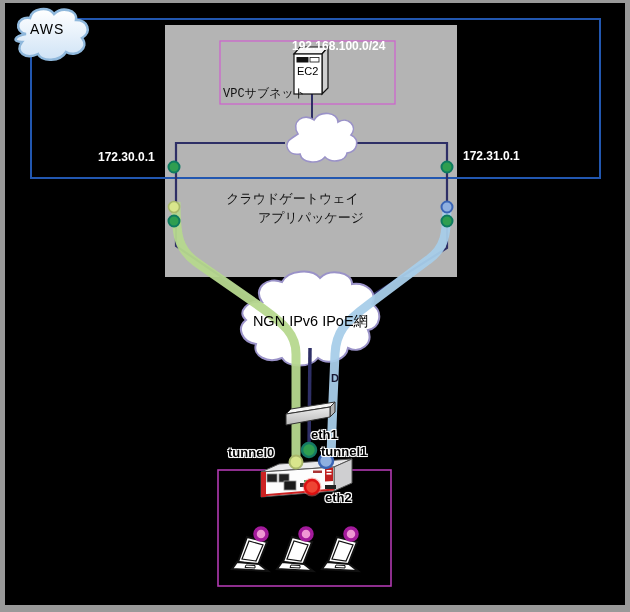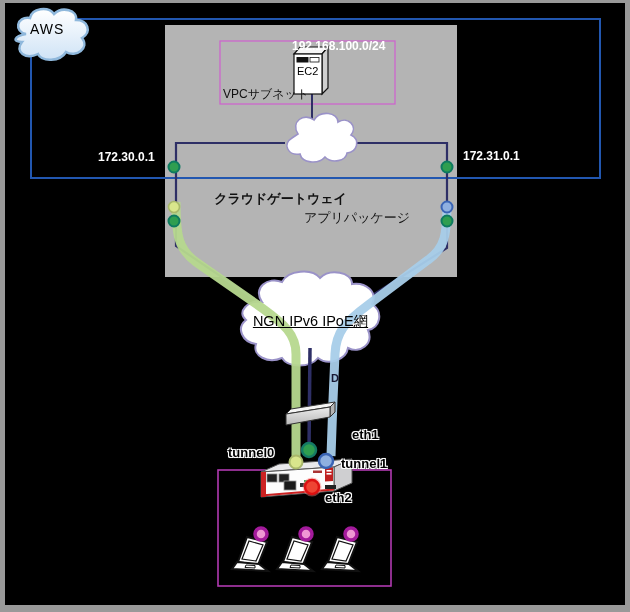--- a/index.html
+++ b/index.html
@@ -13,21 +13,21 @@
   .lbl{position:absolute;white-space:nowrap;line-height:1.1;}
   .lbl-white{color:#fff;font-size:12px;font-weight:600;}
   .lbl-black{color:#111;font-size:12px;}
   .lbl-center{text-align:center;}
   .port-label{
     color:#000;font-size:13px;font-weight:bold;
     text-shadow:-1px -1px 0 #fff,1px -1px 0 #fff,-1px 1px 0 #fff,1px 1px 0 #fff,0 0 2px #fff;
   }
   .aws-text{color:#000;font-size:14px;letter-spacing:1px;}
   .gw-text{color:#111;font-size:13px;}
-  .ngn-text{color:#000;font-size:14.5px;text-decoration:underline;}
+  .ngn-text{color:#000;font-size:14.5px;}
   .d-frag{color:#181833;font-size:11px;font-weight:bold;}
 </style>
 </head>
 <body>
 
 <div id="canvas">
 
   <svg id="diagram-svg" viewBox="0 0 630 612">
     <defs>
       <linearGradient id="awsGrad" x1="0" y1="0" x2="0" y2="1">
@@ -127,31 +127,31 @@
     </g>
 
     <path d="M26,34 C14,32 16,16 30,18 C32,8 48,6 54,14 C62,6 78,10 76,20 C88,20 92,32 82,38
              C90,48 76,58 66,52 C60,62 42,62 38,54 C26,60 14,52 22,42 C12,42 14,36 26,34 Z" fill="url(#awsGrad)" stroke="#8fb8dc" stroke-width="2.5"></path>
   </svg>
 
   <div class="lbl aws-text" style="left:25px;top:19px;">AWS</div>
 
   <div class="lbl lbl-white" style="left:287px;top:24px;margin-top:13px;">192.168.100.0/24</div>
 
-  <div class="lbl lbl-black" style="left:218px;top:85px;">VPCサブネット</div>
+  <div class="lbl lbl-black" style="left:218px;top:85px;font-family:Liberation Mono, monospace;">VPCサブネット</div>
 
   <div class="lbl lbl-white" style="left:93px;top:148px;width:64px;">172.30.0.1</div>
 
   <div class="lbl lbl-white" style="left:458px;top:147px;">172.31.0.1</div>
 
-  <div class="lbl gw-text lbl-center" style="left:156px;top:189px;width:239px;font-weight:bold;">クラウドゲートウェイ</div>
-  <div class="lbl gw-text lbl-center" style="left:160px;top:208px;width:292px;margin-left:46px;">アプリパッケージ</div>
+  <div class="lbl gw-text lbl-center" style="left:168px;top:189px;width:239px;">クラウドゲートウェイ</div>
+  <div class="lbl gw-text lbl-center" style="left:160px;top:208px;width:292px;">アプリパッケージ</div>
 
   <div class="lbl ngn-text lbl-center" style="left:238px;top:311px;width:135px;">NGN IPv6 IPoE網</div>
 
   <div class="lbl d-frag" style="left:326px;top:369px;">D</div>
 
   <div class="lbl port-label" style="left:223px;top:443px;width:58px;text-align:left;">tunnel0</div>
-  <div class="lbl port-label" style="left:315px;top:425px;padding-left:32px;">eth1</div>
-  <div class="lbl port-label" style="left:336px;top:442px;margin-top:12px;">tunnel1</div>
+  <div class="lbl port-label" style="left:306px;top:425px;">eth1</div>
+  <div class="lbl port-label" style="left:316px;top:442px;">tunnel1</div>
   <div class="lbl port-label" style="left:320px;top:488px;">eth2</div>
 
 </div>
 
 </body></html>

